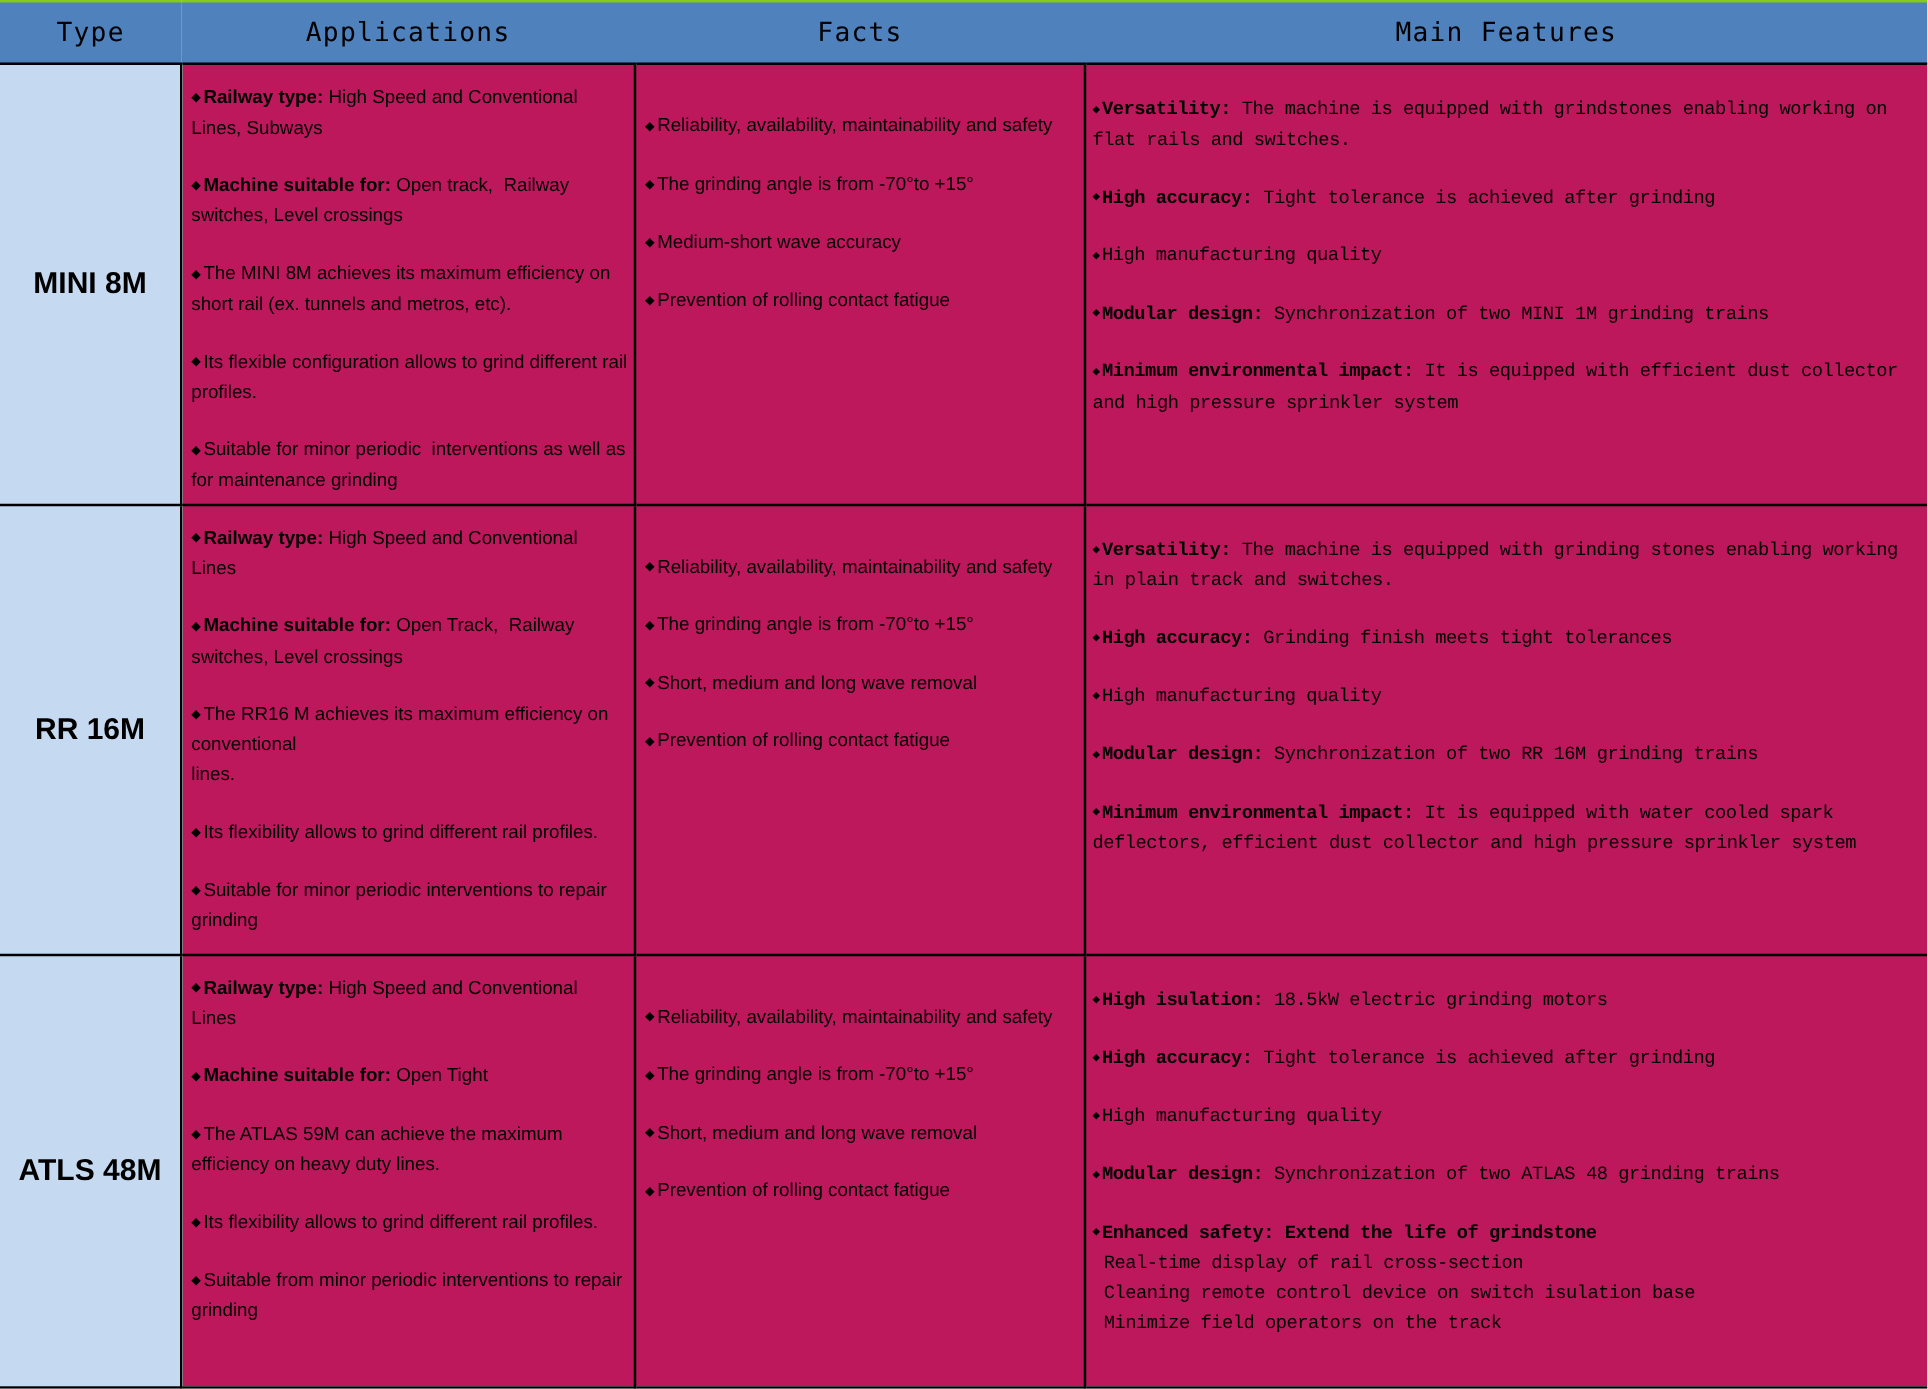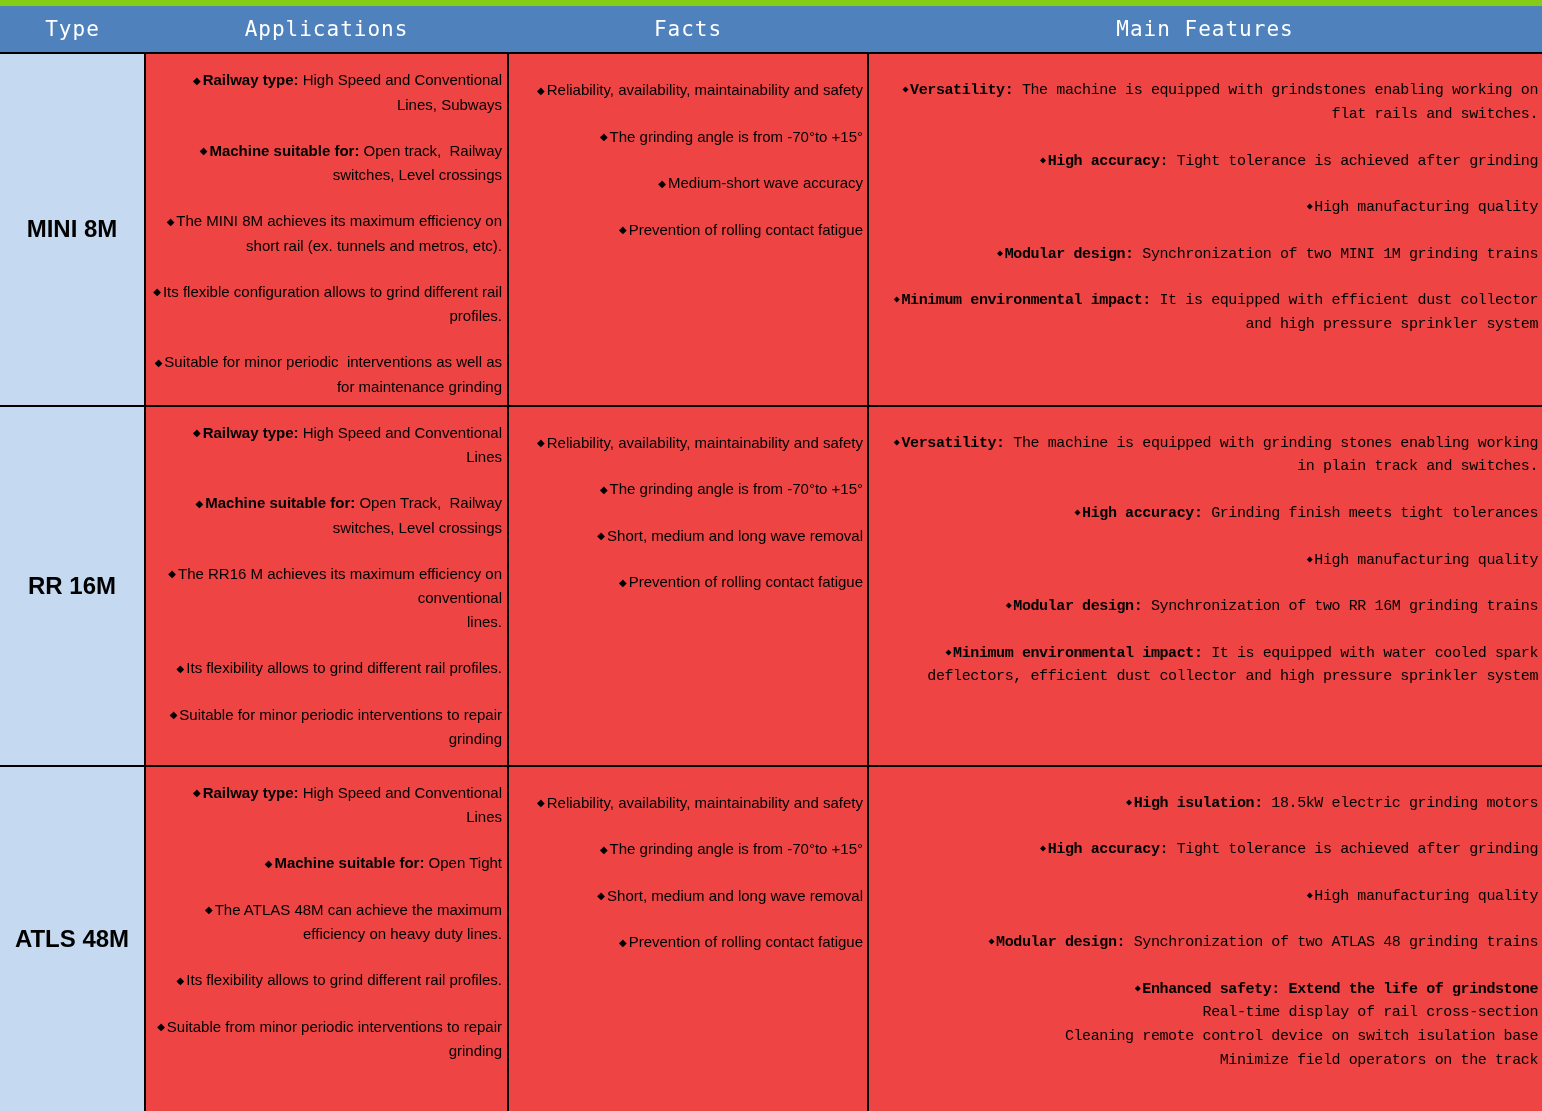--- a/index.html
+++ b/index.html
@@ -3,41 +3,41 @@
 <meta charset="utf-8">
 <style>
   html,body{margin:0;padding:0;background:#ffffff;}
   body{width:1542px;font-family:"Liberation Sans",sans-serif;color:#000;}
   table{border-collapse:collapse;table-layout:fixed;width:1542px;}
   col.c-type{width:145px;}
   col.c-apps{width:363px;}
   col.c-facts{width:360px;}
   col.c-feat{width:674px;}
   thead th{
-    height:50px;box-sizing:border-box;background:#4f81bd;color:#ffffff;
+    height:50px;box-sizing:border-box;background:#4f81bd;color:#000000;
     font-family:"DejaVu Sans Mono","Liberation Mono",monospace;
     font-weight:normal;font-size:21px;letter-spacing:1px;
-    border:none;border-bottom:2px solid #000;border-top:6px solid #84cc16;
+    border:none;border-bottom:2px solid #000;border-top:2px solid #84cc16;
   }
   tbody td{
     border:2px solid #000;vertical-align:top;box-sizing:border-box;
-    background:#ef4444;overflow:hidden;text-align:right;
+    background:#be185d;overflow:hidden;
   }
   tbody td:first-child{border-left:none;}
   tbody td:last-child{border-right:none;}
   tbody tr:nth-child(1) td{height:348px;}
   tbody tr:nth-child(2) td{height:360px;}
   tbody tr:nth-child(3) td{height:346px;}
   td.type-cell{
     background:#c5d9f1;vertical-align:middle;text-align:center;
   }
   .type-label{font-weight:bold;font-size:24px;}
   td.content-cell{font-size:15px;line-height:24px;}
   td.apps{padding:14px 5px 6px 7px;}
-  td.facts{padding:24px 4px 6px 7px;}
+  td.facts{padding:37px 4px 6px 7px;}
   td.features{padding:24px 4px 6px 5px;letter-spacing:-0.4px;font-family:Liberation Mono, monospace;}
   .item{margin:0 0 22px 0;}
   .item:last-child{margin-bottom:0;}
   .bullet{font-size:10px;margin-right:2px;vertical-align:1.5px;}
   .lead{font-weight:bold;}
   .rest{white-space:pre-wrap;}
   .subline{display:block;padding-left:9px;font-weight:normal;}
   .bottom-strip{height:7px;background:#dfe7f0;}
 </style>
 </head>
@@ -110,21 +110,21 @@
           <p class="item"><span class="bullet">◆</span><span class="lead">Minimum environmental impact:</span><span class="rest"> It is equipped with water cooled spark deflectors, efficient dust collector and high pressure sprinkler system</span></p>
         </td>
       </tr>
       <tr>
         <td class="type-cell">
           <div class="type-label">ATLS 48M</div>
         </td>
         <td class="content-cell apps">
           <p class="item"><span class="bullet">◆</span><span class="lead">Railway type:</span><span class="rest"> High Speed and Conventional Lines</span></p>
           <p class="item"><span class="bullet">◆</span><span class="lead">Machine suitable for:</span><span class="rest"> Open Tight</span></p>
-          <p class="item"><span class="bullet">◆</span><span class="rest">The ATLAS 48M can achieve the maximum efficiency on heavy duty lines.</span></p>
+          <p class="item"><span class="bullet">◆</span><span class="rest">The ATLAS 59M can achieve the maximum efficiency on heavy duty lines.</span></p>
           <p class="item"><span class="bullet">◆</span><span class="rest">Its flexibility allows to grind different rail profiles.</span></p>
           <p class="item"><span class="bullet">◆</span><span class="rest">Suitable from minor periodic interventions to repair grinding</span></p>
         </td>
         <td class="content-cell facts">
           <p class="item"><span class="bullet">◆</span><span class="rest">Reliability, availability, maintainability and safety</span></p>
           <p class="item"><span class="bullet">◆</span><span class="rest">The grinding angle is from -70°to +15°</span></p>
           <p class="item"><span class="bullet">◆</span><span class="rest">Short, medium and long wave removal</span></p>
           <p class="item"><span class="bullet">◆</span><span class="rest">Prevention of rolling contact fatigue</span></p>
         </td>
         <td class="content-cell features">

